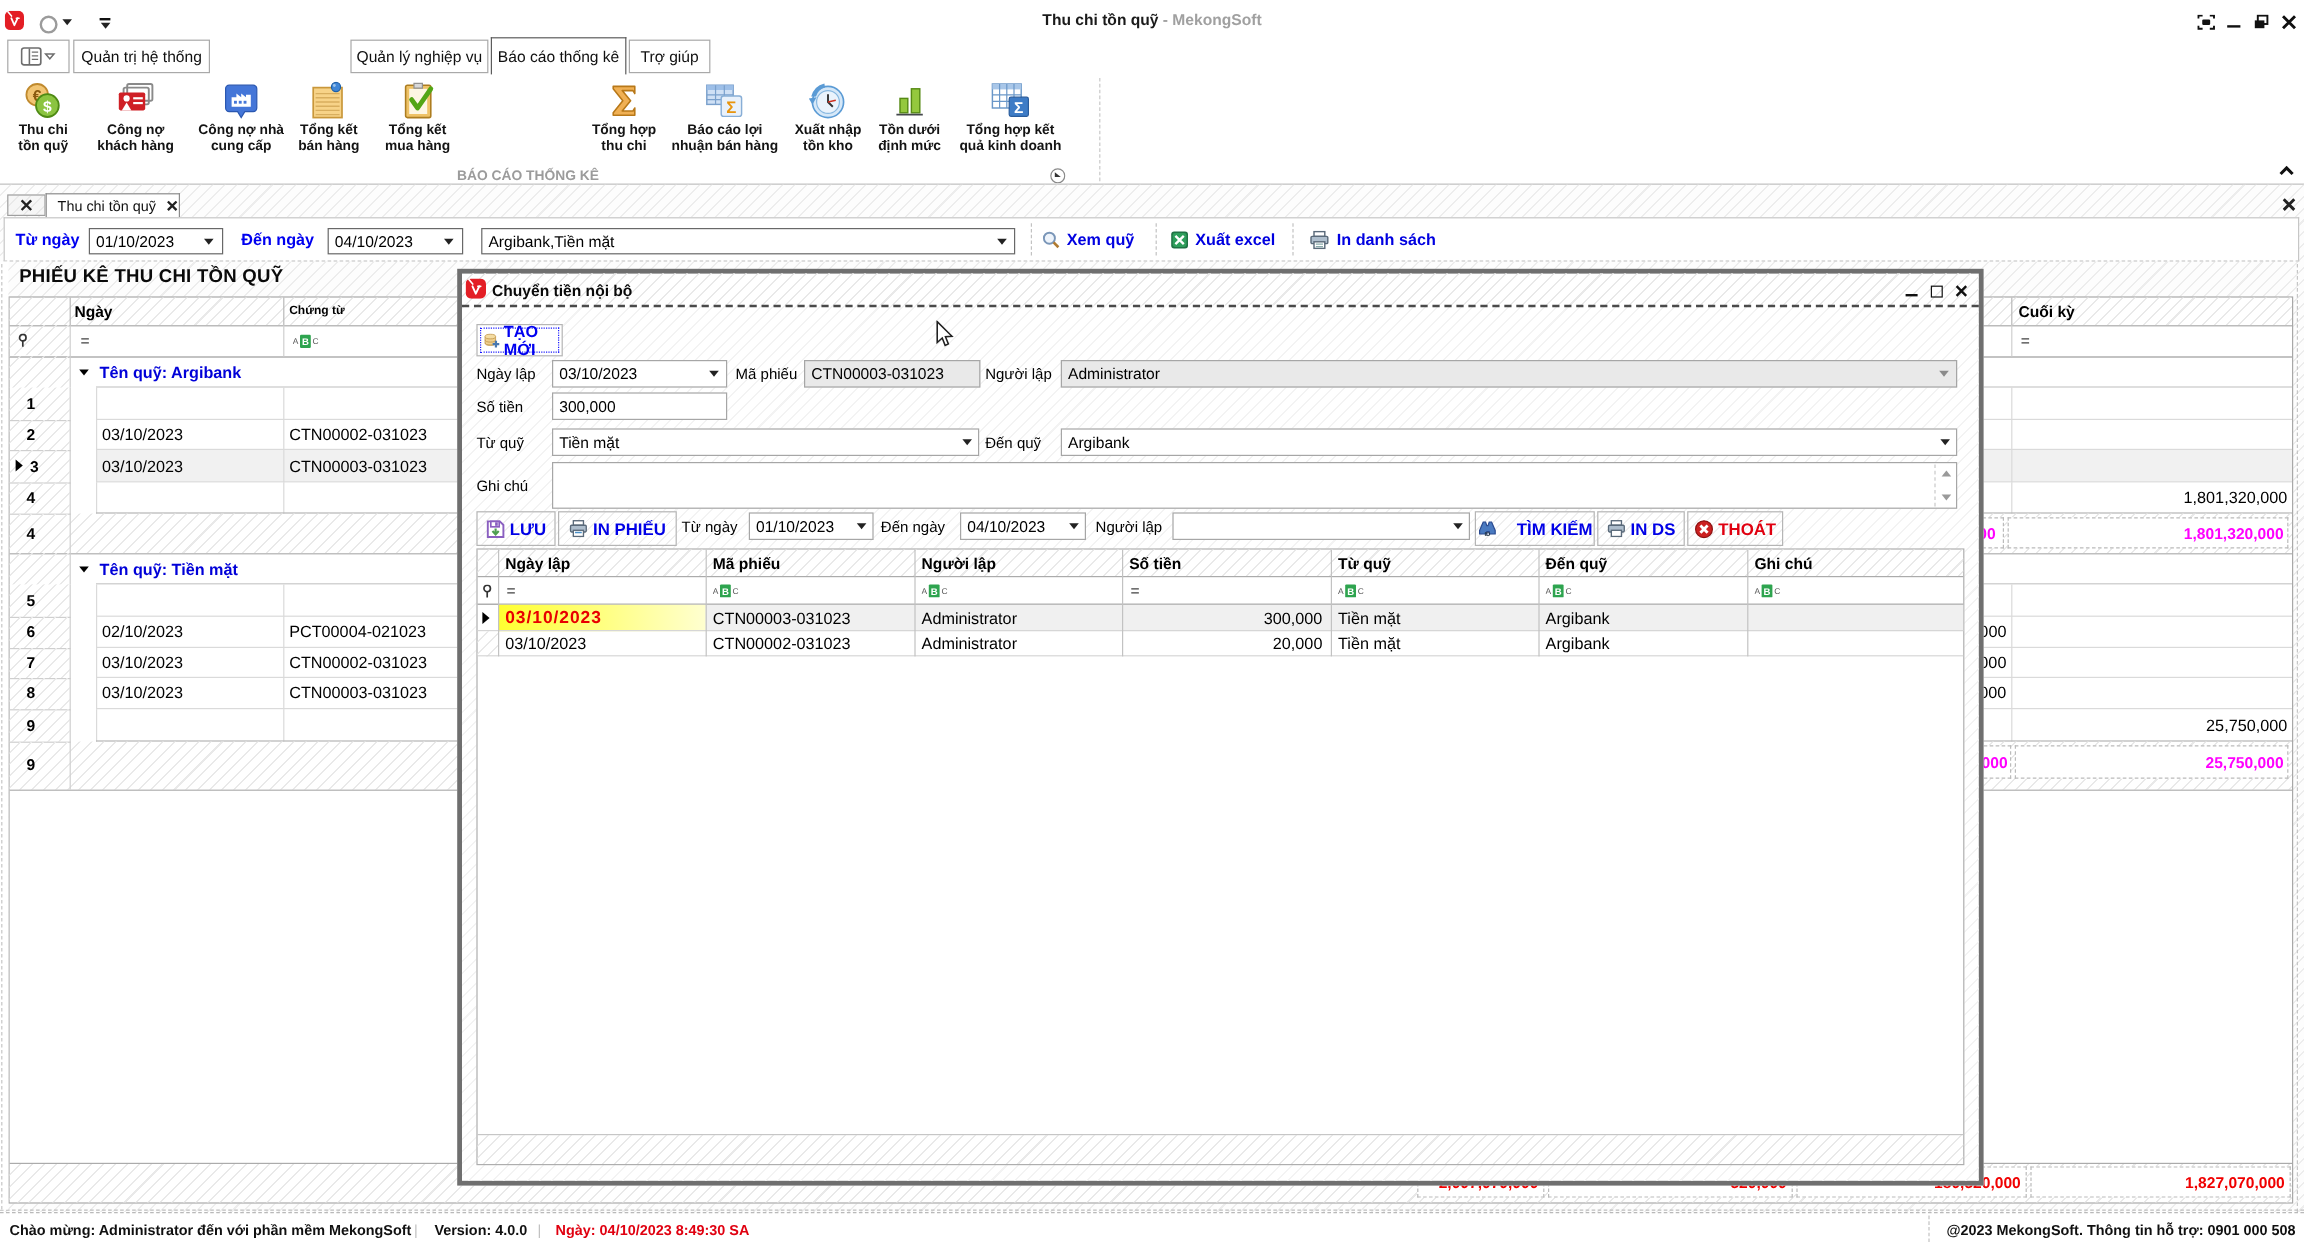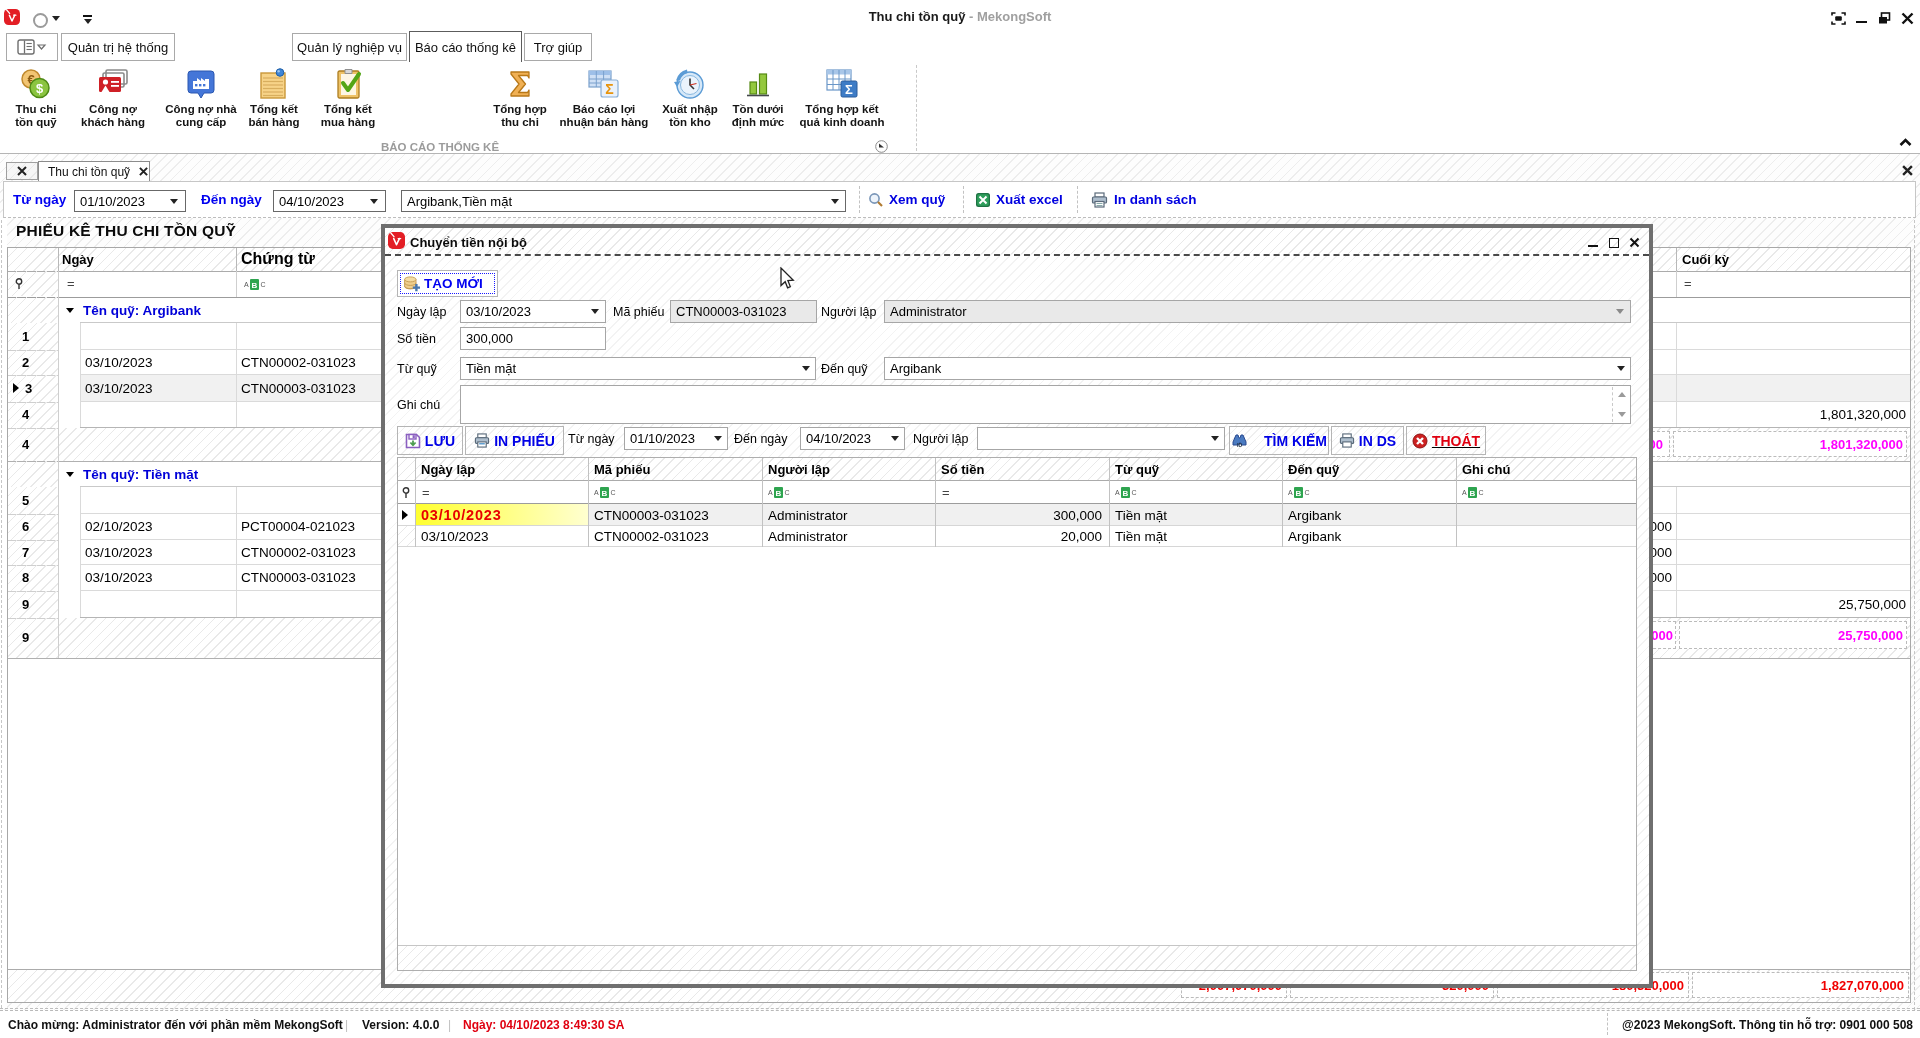--- a/index.html
+++ b/index.html
@@ -250,21 +250,21 @@
     </svg>
     <div class="cell b" style="left:1110px;top:0;height:35px;font-size:13.5px;color:#0000e0;">In danh sách</div>
   </div>
 
   <div class="abs b" style="left:16px;top:68px;font-size:15.5px;color:#0a0a0a;letter-spacing:0.2px;white-space:nowrap;">PHIẾU KÊ THU CHI TỒN QUỸ</div>
 
   <div class="abs" id="grid" style="left:7px;top:93px;width:1904px;height:756px;background:#fff;border:1px solid #a8a8a8;box-sizing:border-box;">
 
     <div class="abs hatch" style="left:0;top:0;width:1902px;height:23px;border-bottom:1px solid #ababab;">
       <div class="cell b" style="left:54px;top:0;height:22px;font-size:13px;">Ngày</div>
-      <div class="cell b" style="left:233px;top:0;height:22px;font-size:16px;">Chứng từ</div>
+      <div class="cell b" style="left:233px;top:0;height:22px;font-size:10px;">Chứng từ</div>
       <div class="cell b" style="left:1674px;top:0;height:22px;font-size:13px;">Cuối kỳ</div>
       <div class="abs" style="left:50px;top:0;height:23px;border-left:1px solid #b8b8b8;"></div>
       <div class="abs" style="left:228px;top:0;height:23px;border-left:1px solid #b8b8b8;"></div>
       <div class="abs" style="left:1668px;top:0;height:23px;border-left:1px solid #b8b8b8;"></div>
     </div>
 
     <div class="abs" style="left:0;top:23px;width:1902px;height:26px;border-bottom:1px solid #9c9c9c;">
       <div class="abs hatch" style="left:0;top:0;width:50px;height:25px;"></div>
       <svg class="abs" style="left:7px;top:7px" width="8" height="12" viewBox="0 0 8 12">
           <circle cx="4" cy="3.4" r="2.7" fill="none" stroke="#333" stroke-width="1.4"></circle>
@@ -438,21 +438,21 @@
     <path d="M9.6 6.2 L11.9 6.2" stroke="#fff" stroke-width="1.3" stroke-linecap="round"></path>
   </svg>
   <div class="abs b" style="left:25px;top:7px;font-size:13px;color:#0a0a0a;">Chuyển tiền nội bộ</div>
   <div class="abs" style="left:1203px;top:17px;width:10px;height:2.2px;background:#111;"></div>
   <div class="abs" style="left:1224px;top:10px;width:8px;height:8px;border:1.8px solid #111;"></div>
   <svg class="abs" style="left:1244px;top:9px" width="11" height="11" viewBox="0 0 11 11">
       <path d="M1.5 1.5 L9.5 9.5 M9.5 1.5 L1.5 9.5" stroke="#111" stroke-width="2"></path>
     </svg>
   <div class="abs" style="left:0;top:26px;width:1264px;border-top:2px dashed #4a4a4a;"></div>
 
-  <div class="abs" style="left:12px;top:42px;width:101px;height:27px;border:1px solid #b5b5b5;background:#fff;box-sizing:border-box;">
+  <div class="abs" style="left:12px;top:42px;width:72px;height:27px;border:1px solid #b5b5b5;background:#fff;box-sizing:border-box;">
     <div class="abs" style="left:2px;top:2px;right:2px;bottom:2px;border:1.5px dotted #1a1aff;display:flex;align-items:center;">
       <svg style="margin-left:2px" width="18" height="18" viewBox="0 0 18 18">
         <path d="M1.6 4.4 v7 a5.7 2.5 0 0 0 11.4 0 v-7" fill="#eecf8e" stroke="#c49a50" stroke-width="0.9"></path>
         <path d="M1.6 7.9 a5.7 2.5 0 0 0 11.4 0" fill="none" stroke="#c49a50" stroke-width="0.9"></path>
         <path d="M1.6 11.1 a5.7 2.5 0 0 0 11.4 0" fill="none" stroke="#c49a50" stroke-width="0.9"></path>
         <ellipse cx="7.3" cy="4.4" rx="5.7" ry="2.5" fill="#f4dCA2" stroke="#c49a50" stroke-width="0.9"></ellipse>
         <path d="M13.4 10.2 h2.4 v2.4 h2.4 v2.4 h-2.4 v2.4 h-2.4 v-2.4 h-2.4 v-2.4 h2.4 Z" fill="#4878b0" transform="translate(-1.2,-1.2)"></path>
       </svg>
       <span class="b" style="font-size:13.5px;color:#0000f0;margin-left:3px;">TẠO MỚI</span>
     </div>
@@ -518,21 +518,21 @@
     <span style="font-size:14px;margin-left:16px;">TÌM KIẾM</span>
   </div>
   <div class="btn" style="left:946px;top:198px;width:71px;height:27px;">
     <svg width="16" height="15" viewBox="0 0 17 16">
       <rect x="4" y="1" width="9" height="4" fill="#fff" stroke="#5a6a7a" stroke-width="1.2"></rect>
       <rect x="1.5" y="5" width="14" height="6" rx="1" fill="#aebecd" stroke="#5a6a7a" stroke-width="1.2"></rect>
       <rect x="4" y="9.5" width="9" height="5.5" fill="#fff" stroke="#5a6a7a" stroke-width="1.2"></rect>
     </svg>
     <span style="font-size:14px;margin-left:4px;">IN DS</span>
   </div>
-  <div class="btn" style="left:1021px;top:198px;width:78px;height:27px;text-decoration:underline;">
+  <div class="btn" style="left:1021px;top:198px;width:78px;height:27px;">
     <svg width="16" height="16" viewBox="0 0 16 16">
       <circle cx="8" cy="8" r="7" fill="#cc2020" stroke="#8e1212" stroke-width="1"></circle>
       <path d="M5 5 L11 11 M11 5 L5 11" stroke="#fff" stroke-width="2.4"></path>
     </svg>
     <span style="font-size:14px;margin-left:4px;color:#e00010;">THOÁT</span>
   </div>
 
   <div class="abs" id="dgrid" style="left:12px;top:229px;width:1240px;height:514px;background:#fff;border:1px solid #aeaeae;box-sizing:border-box;">
     <div class="abs hatch" style="left:0;top:0;width:1238px;height:23px;border-bottom:1px solid #ababab;box-sizing:border-box;">
       <div class="cell b" style="left:23px;top:0;height:22px;font-size:13px;">Ngày lập</div>

